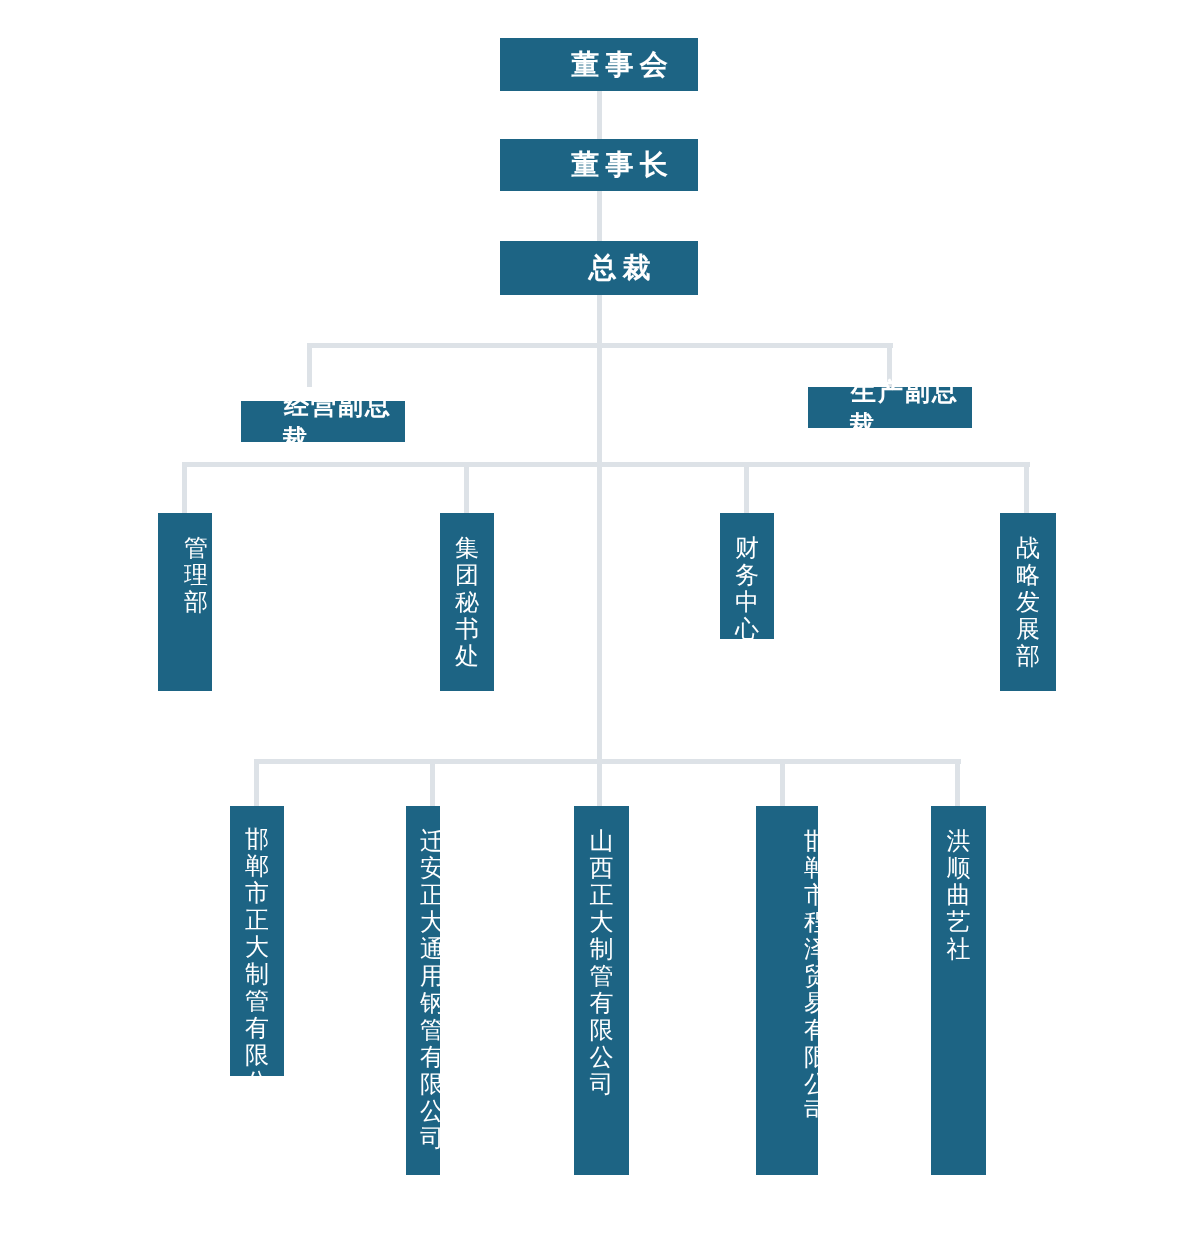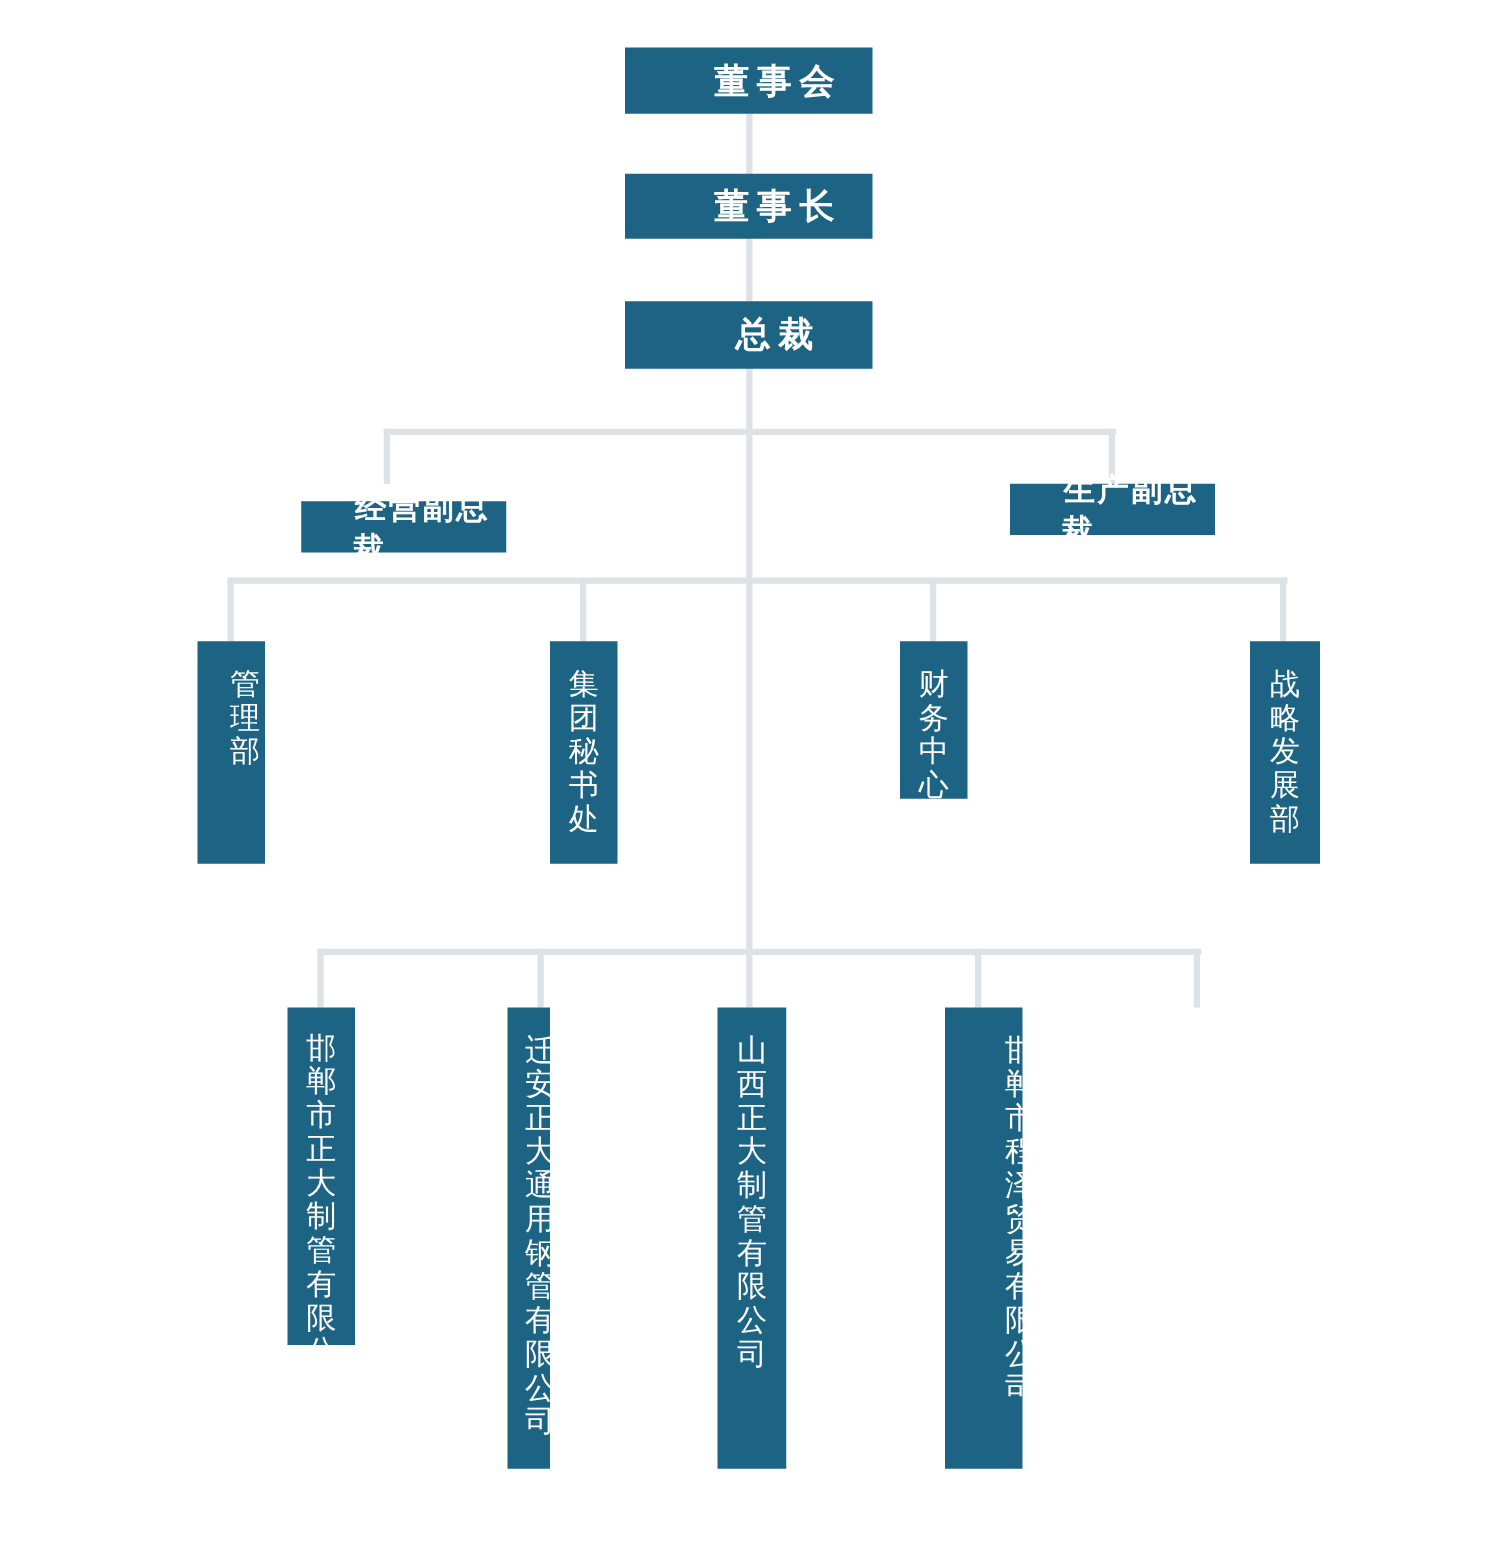--- a/index.html
+++ b/index.html
@@ -75,14 +75,15 @@
 
   <div class="node vnode" style="left:158px;  top:513px; width:54px; height:178px;padding-left:26px;">管理部</div>
   <div class="node vnode" style="left:440px;  top:513px; width:54px; height:178px;">集团秘书处</div>
   <div class="node vnode" style="left:720px;  top:513px; width:54px; height:126px;">财务中心</div>
   <div class="node vnode" style="left:1000px; top:513px; width:56px; height:178px;">战略发展部</div>
 
   <div class="node vnode" style="left:230px; top:806px; width:54px; height:270px;font-family:Liberation Mono, monospace;">邯郸市正大制管有限公司</div>
   <div class="node vnode" style="left:406px; top:806px; width:34px; height:369px;">迁安正大通用钢管有限公司</div>
   <div class="node vnode" style="left:574px; top:806px; width:55px; height:369px;">山西正大制管有限公司</div>
   <div class="node vnode" style="left:756px; top:806px; width:54px; height:369px;padding-left:48px;">邯郸市程泽贸易有限公司</div>
+  <div class="node vnode" style="left:931px; top:806px; width:55px; height:369px;">洪顺曲艺社</div>
 
 </div>
 
 </body></html>

